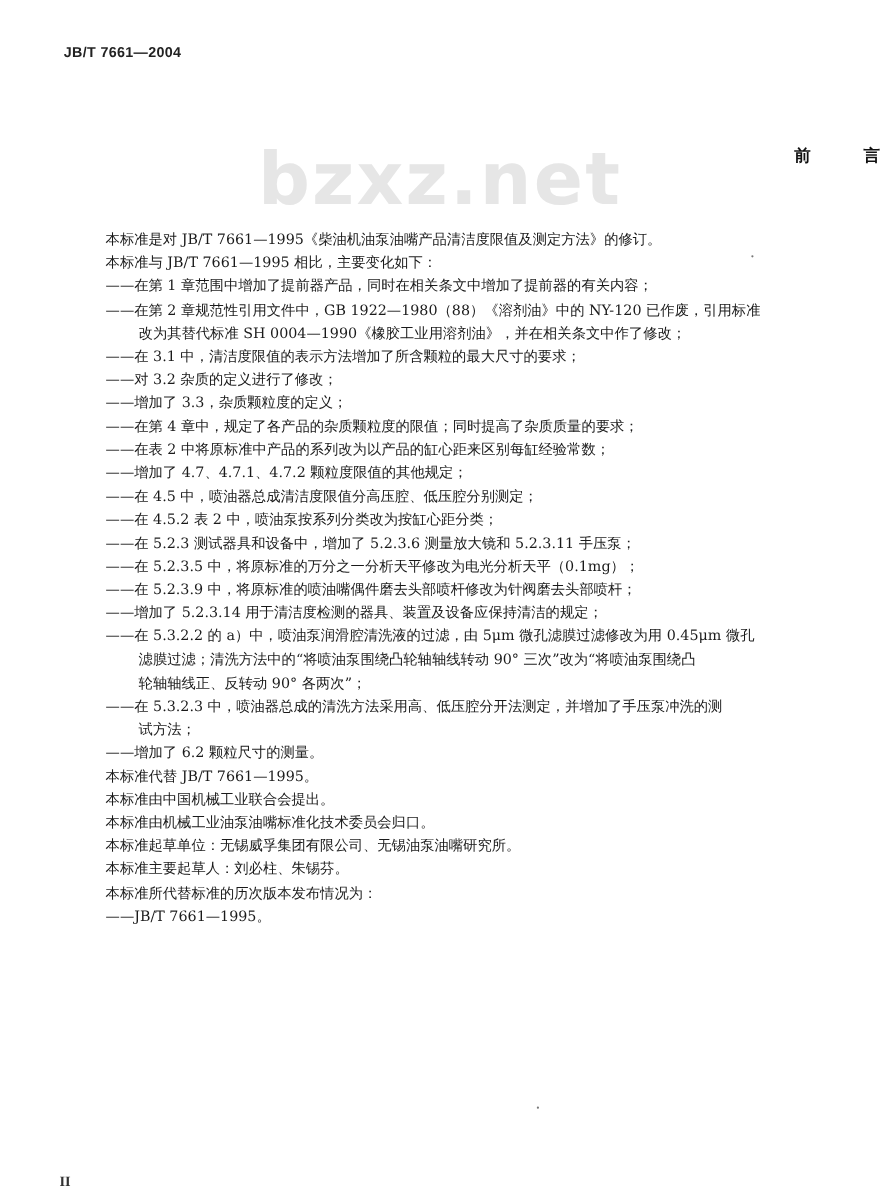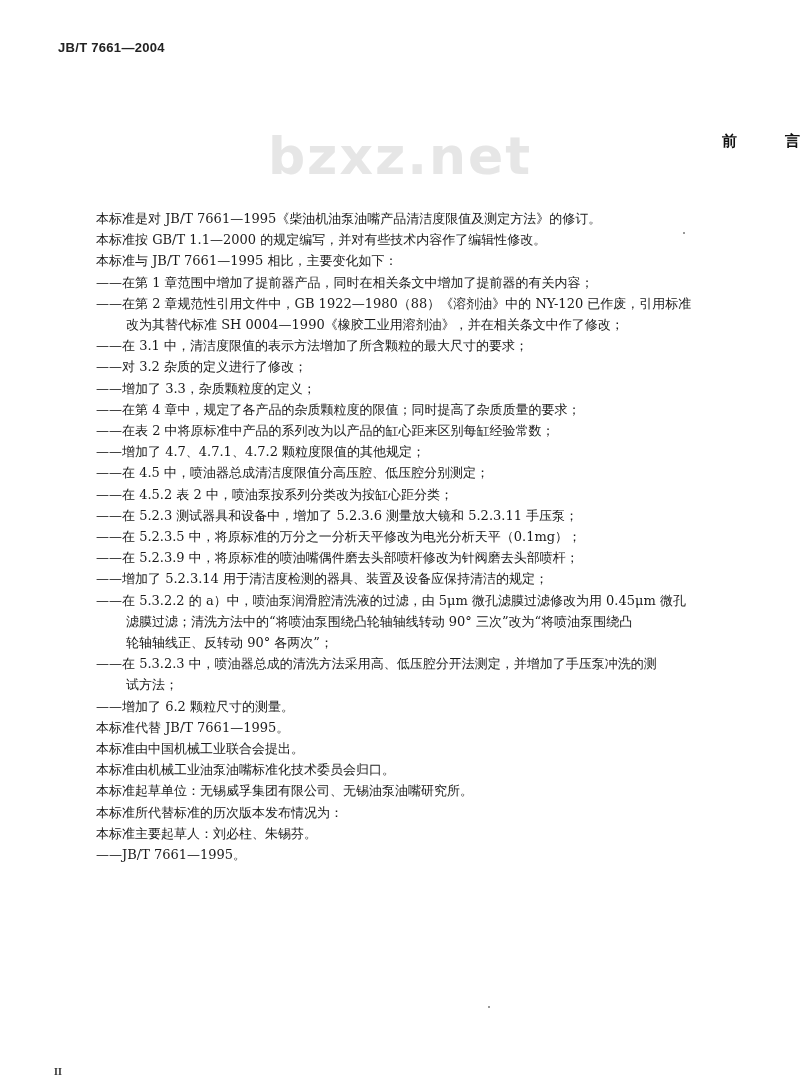--- a/index.html
+++ b/index.html
@@ -8,56 +8,55 @@
     font-family: "DejaVu Serif", "Liberation Serif", serif; color: #1a1a1a;
   }
   .header-code {
     position: absolute; left: 58px; top: 40px;
     font-family: "Liberation Sans", "DejaVu Sans", sans-serif;
     font-size: 13px; font-weight: bold; letter-spacing: 0.3px; color: #222; text-align: right;
   }
   .watermark {
     position: absolute; left: 200px; top: 130px; width: 400px; text-align: center;
     font-family: "DejaVu Sans", "Liberation Sans", sans-serif;
-    font-size: 52px; font-weight: bold; color: #e6e6e6; letter-spacing: 2px;
+    font-size: 66px; font-weight: bold; color: #e6e6e6; letter-spacing: 2px;
     z-index: 0; line-height: 1;
   }
   .title {
     position: absolute; left: 0; top: 132px; width: 800px; text-align: right;
     font-family: "DejaVu Sans", "Liberation Sans", sans-serif;
     font-size: 15px; font-weight: bold; z-index: 2; color: #111;
   }
   .title span { display: inline-block; }
   .title .gap { width: 48px; }
   .content {
     position: absolute; left: 96px; top: 208px; width: 660px; z-index: 2;
     font-size: 13px; line-height: 21.2px;
   }
   .line { white-space: nowrap; }
   .cont { padding-left: 30px; white-space: nowrap; }
   .page-num {
     position: absolute; left: 54px; top: 1066px;
-    font-family: "Liberation Serif", serif; font-size: 10px; font-weight: bold; color: #333;
+    font-family: "Liberation Serif", serif; font-size: 13px; font-weight: bold; color: #333;
   }
   .speck { position: absolute; width: 2px; height: 2px; background: #777; border-radius: 1px; }
 </style>
 </head>
 <body>
 
 <div class="header-code">JB/T 7661—2004</div>
 
 <div class="watermark">bzxz.net</div>
 
 <div class="title">
   <span>前</span><span class="gap"></span><span>言</span>
 </div>
 
 <div class="content">
   <div class="line">本标准是对 JB/T 7661—1995《柴油机油泵油嘴产品清洁度限值及测定方法》的修订。</div>
-  <div class="line">本标准按 GB/T 1.1—2000 的规定编写，并对有些技术内容作了编辑性修改。</div>
   <div class="line">本标准与 JB/T 7661—1995 相比，主要变化如下：</div>
 
   <div>
     <div class="line"><span>——</span><span>在第 1 章范围中增加了提前器产品，同时在相关条文中增加了提前器的有关内容；</span></div>
     <div class="line"><span>——</span><span>在第 2 章规范性引用文件中，GB 1922—1980（88）《溶剂油》中的 NY-120 已作废，引用标准</span></div>
     <div class="cont">改为其替代标准 SH 0004—1990《橡胶工业用溶剂油》，并在相关条文中作了修改；</div>
     <div class="line"><span>——</span><span>在 3.1 中，清洁度限值的表示方法增加了所含颗粒的最大尺寸的要求；</span></div>
     <div class="line"><span>——</span><span>对 3.2 杂质的定义进行了修改；</span></div>
     <div class="line"><span>——</span><span>增加了 3.3，杂质颗粒度的定义；</span></div>
     <div class="line"><span>——</span><span>在第 4 章中，规定了各产品的杂质颗粒度的限值；同时提高了杂质质量的要求；</span></div>
@@ -74,21 +73,21 @@
     <div class="cont">轮轴轴线正、反转动 90° 各两次”；</div>
     <div class="line"><span>——</span><span>在 5.3.2.3 中，喷油器总成的清洗方法采用高、低压腔分开法测定，并增加了手压泵冲洗的测</span></div>
     <div class="cont">试方法；</div>
     <div class="line"><span>——</span><span>增加了 6.2 颗粒尺寸的测量。</span></div>
   </div>
 
   <div class="line">本标准代替 JB/T 7661—1995。</div>
   <div class="line">本标准由中国机械工业联合会提出。</div>
   <div class="line">本标准由机械工业油泵油嘴标准化技术委员会归口。</div>
   <div class="line">本标准起草单位：无锡威孚集团有限公司、无锡油泵油嘴研究所。</div>
+  <div class="line">本标准主要起草人：刘必柱、朱锡芬。</div>
   <div class="line">本标准所代替标准的历次版本发布情况为：</div>
-  <div class="line">本标准主要起草人：刘必柱、朱锡芬。</div>
   <div class="line"><span>——</span><span>JB/T 7661—1995。</span></div>
 </div>
 
 <div class="speck" style="left:488px; top:1006px;"></div>
 <div class="speck" style="left:683px; top:232px;"></div>
 
 <div class="page-num">II</div>
 
 </body></html>

